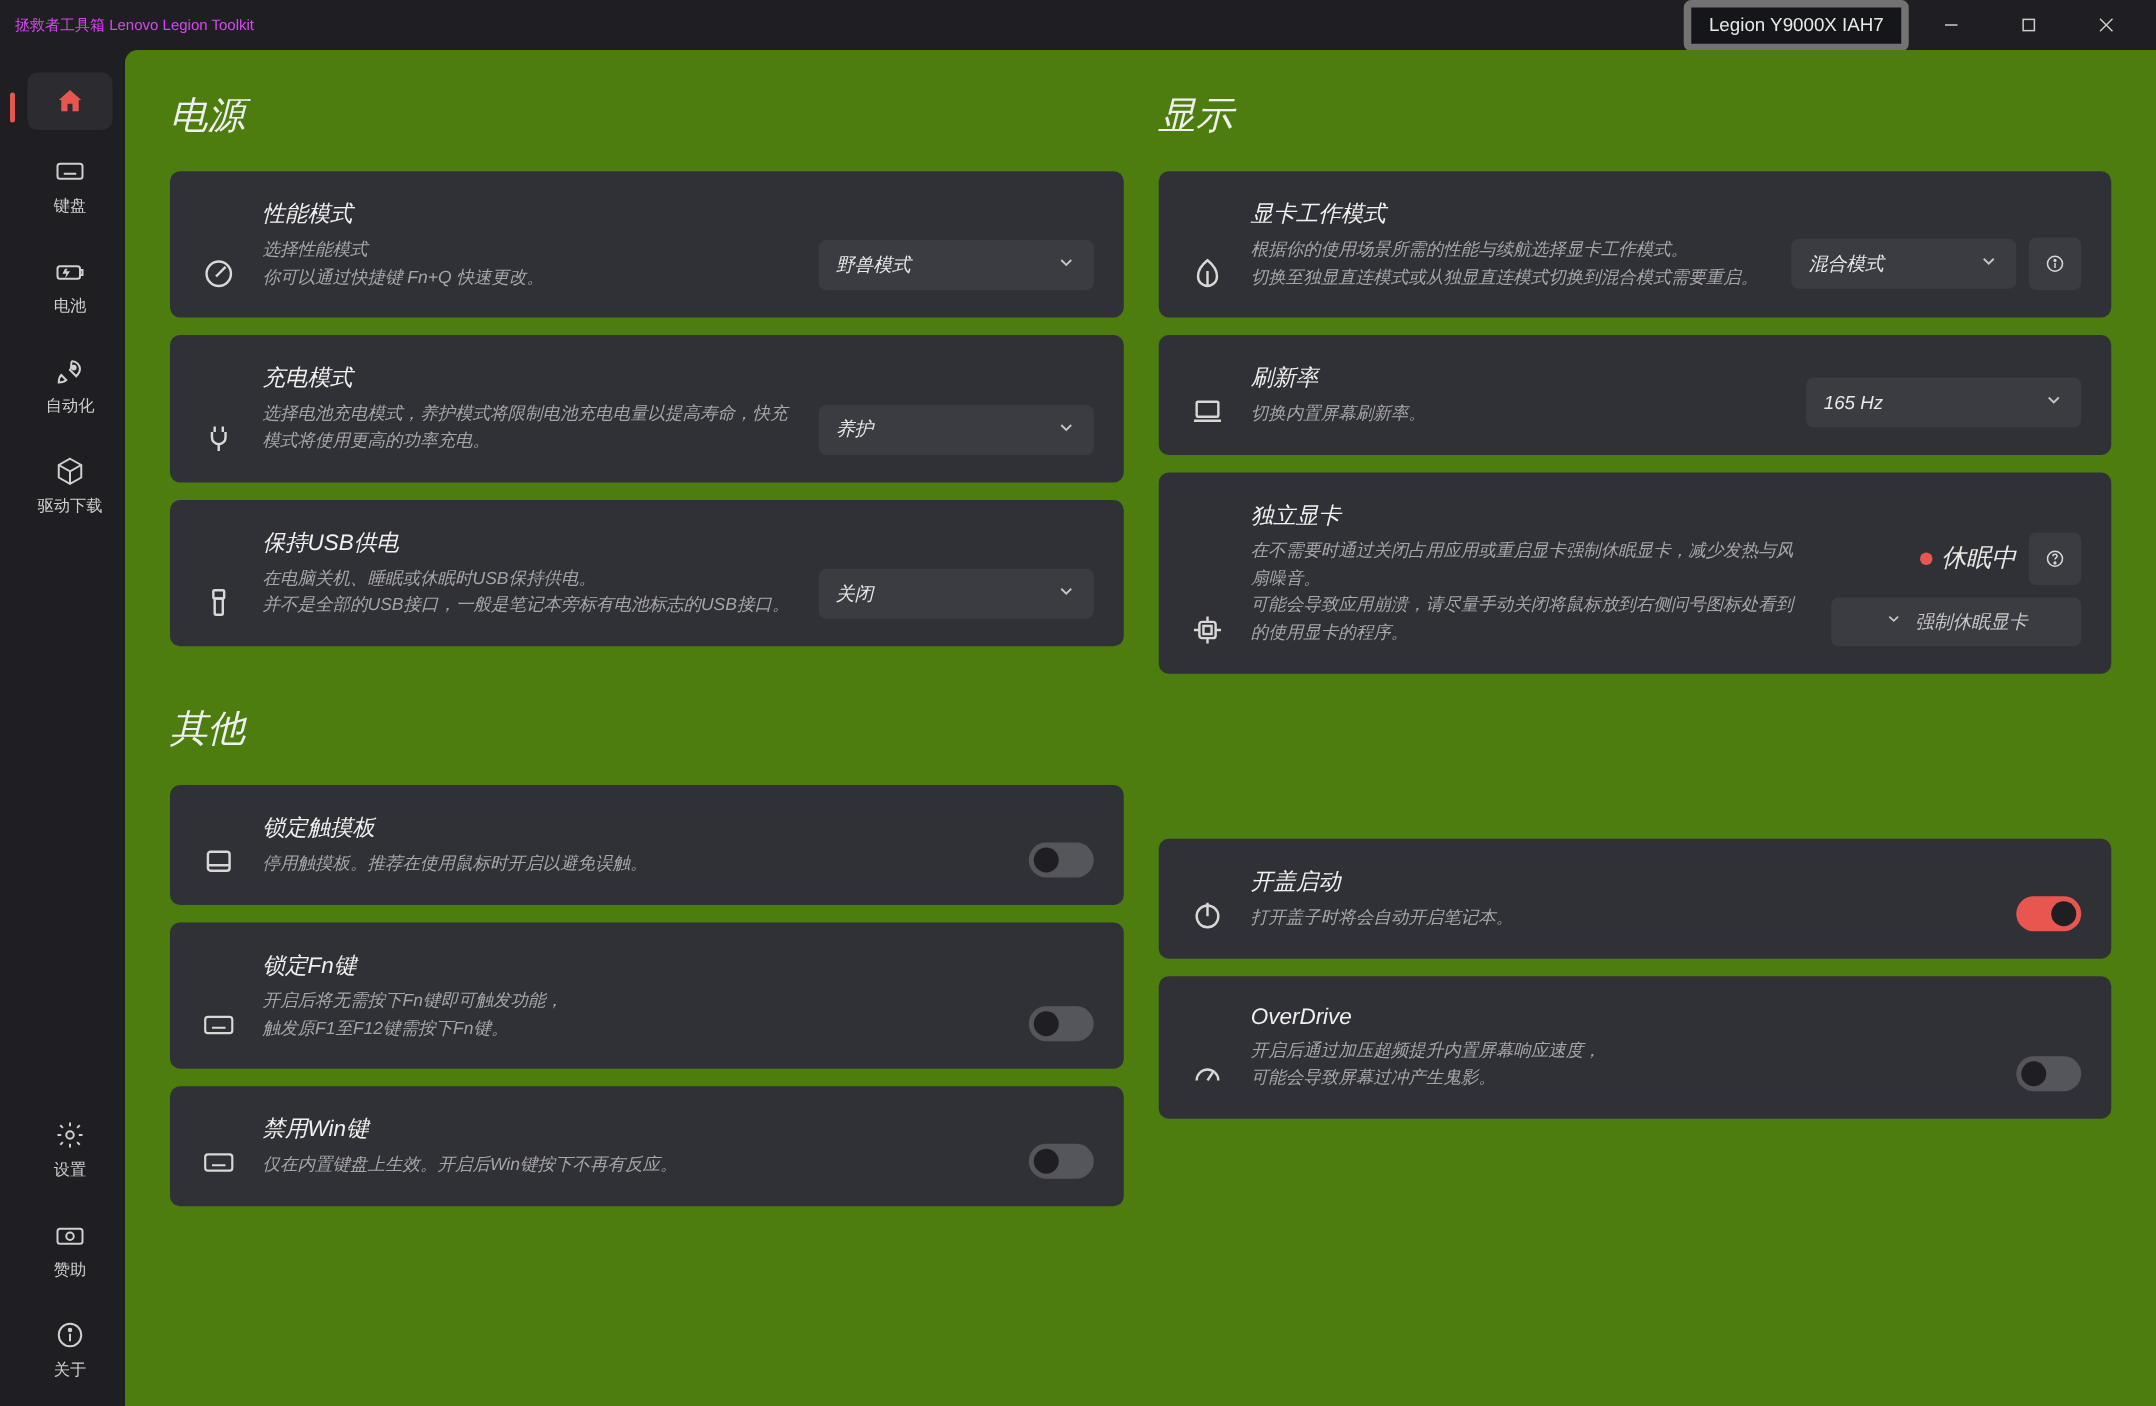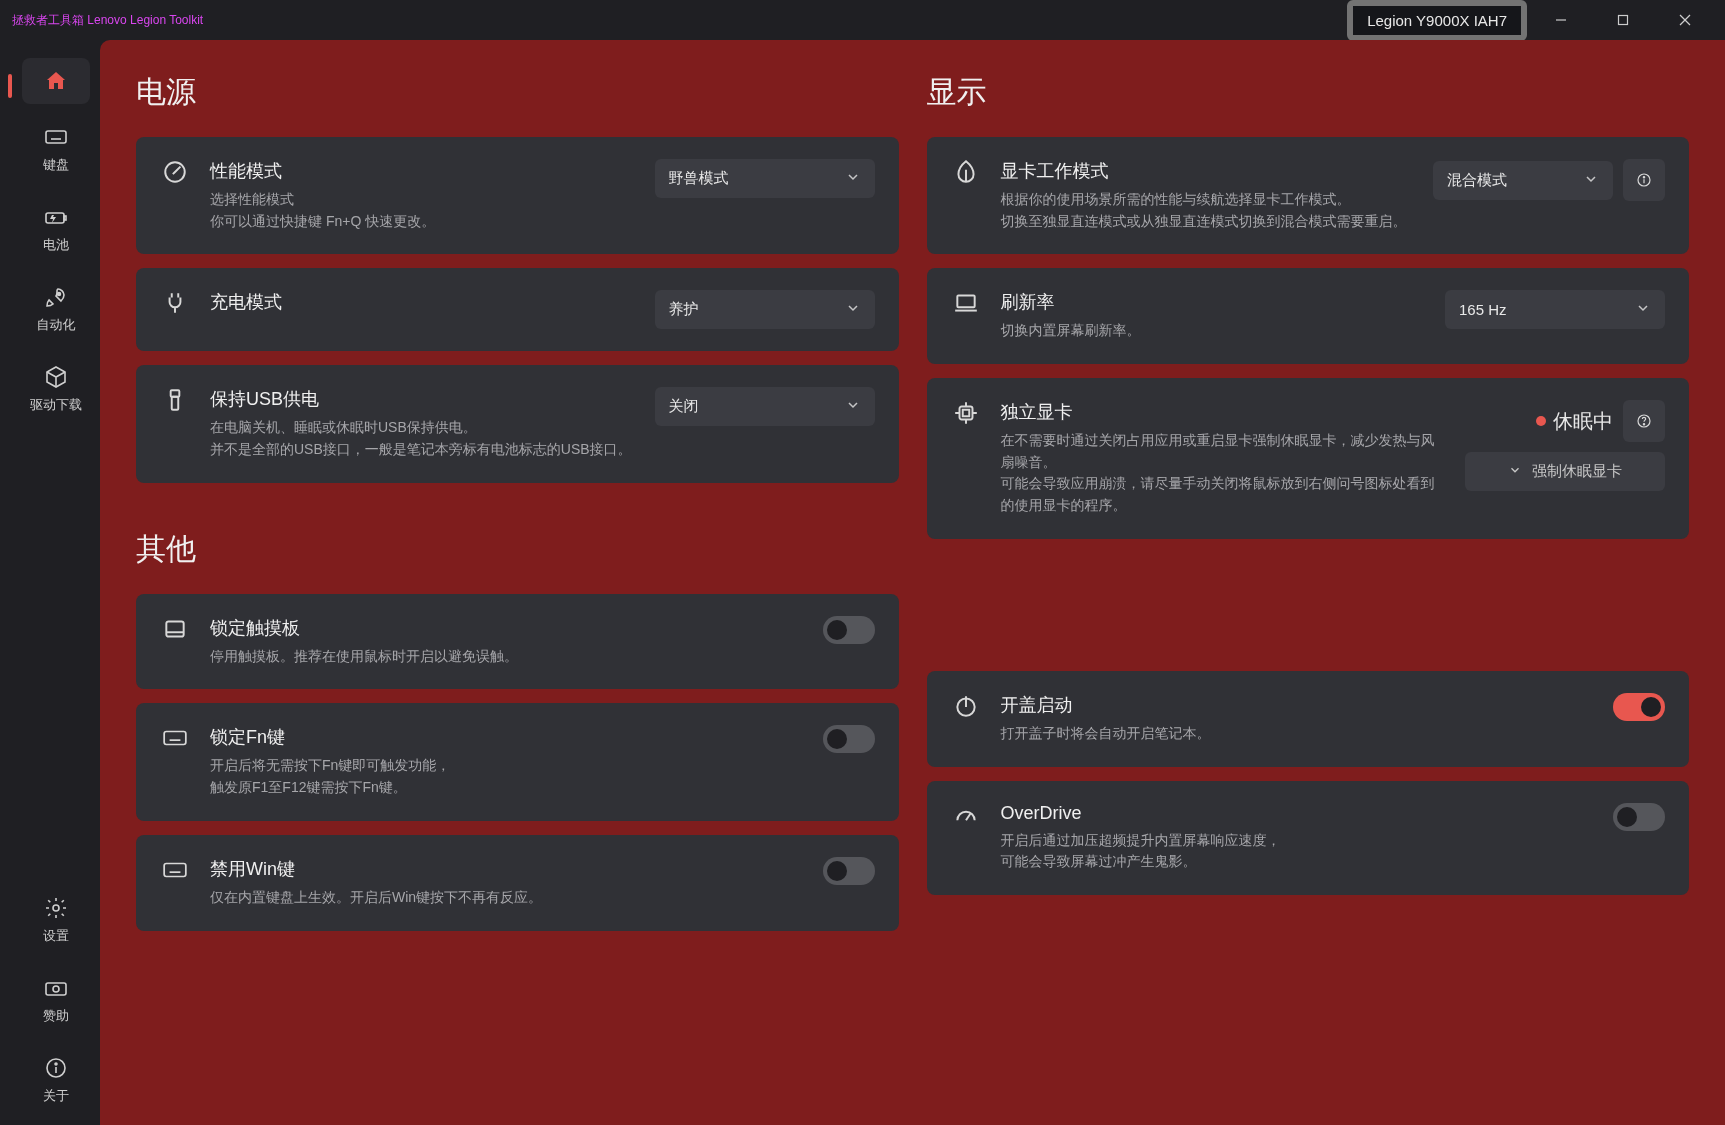--- a/index.html
+++ b/index.html
@@ -70,44 +70,45 @@
   position: absolute;
   left: -14px; top: 16px;
   width: 4px; height: 24px;
   background: #e8574f;
   border-radius: 2px;
 }
 .nav-item svg { width: 24px; height: 24px; }
 
 .content {
   flex: 1;
-  background: #7f1d1d;
+  background: #4d7c0f;
   border-radius: 10px 0 0 0;
   padding: 26px 36px;
   overflow-y: auto;
+  font-style: italic;
 }
 .columns { display: flex; gap: 28px; }
 .col { flex: 1; min-width: 0; }
 
 .section-title {
   font-size: 30px;
   font-weight: 400;
   color: #f0f0f0;
   margin-bottom: 24px;
   margin-top: 6px;
 }
 .section-title.mt { margin-top: 46px; }
 
 .card {
   background: #303136;
   border-radius: 8px;
   padding: 22px 24px;
   margin-bottom: 14px;
   display: flex;
-  align-items: flex-start;
+  align-items: flex-end;
   gap: 20px;
 }
 .card-icon {
   width: 30px;
   display: flex;
   align-items: center;
   justify-content: center;
   flex-shrink: 0;
   color: #d8d8d8;
 }
@@ -319,20 +320,21 @@
         </div>
 
         <div class="card">
           <div class="card-icon">
             <svg viewBox="0 0 24 24" fill="none" stroke="currentColor" stroke-width="1.8">
                 <path d="M7 7v4a5 5 0 0010 0V7M9 3v4M15 3v4M12 16v5"></path>
               </svg>
           </div>
           <div class="card-body">
             <div class="card-title">充电模式</div>
+            <div class="card-desc">选择电池充电模式，养护模式将限制电池充电电量以提高寿命，快充模式将使用更高的功率充电。</div>
           </div>
           <div class="card-controls">
             <div class="select">
               <span>养护</span>
               <span class="chev"><svg viewBox="0 0 16 16">
                     <path d="M4 6l4 4 4-4" fill="none" stroke="currentColor" stroke-width="1.5"></path>
                   </svg></span>
             </div>
           </div>
         </div>

